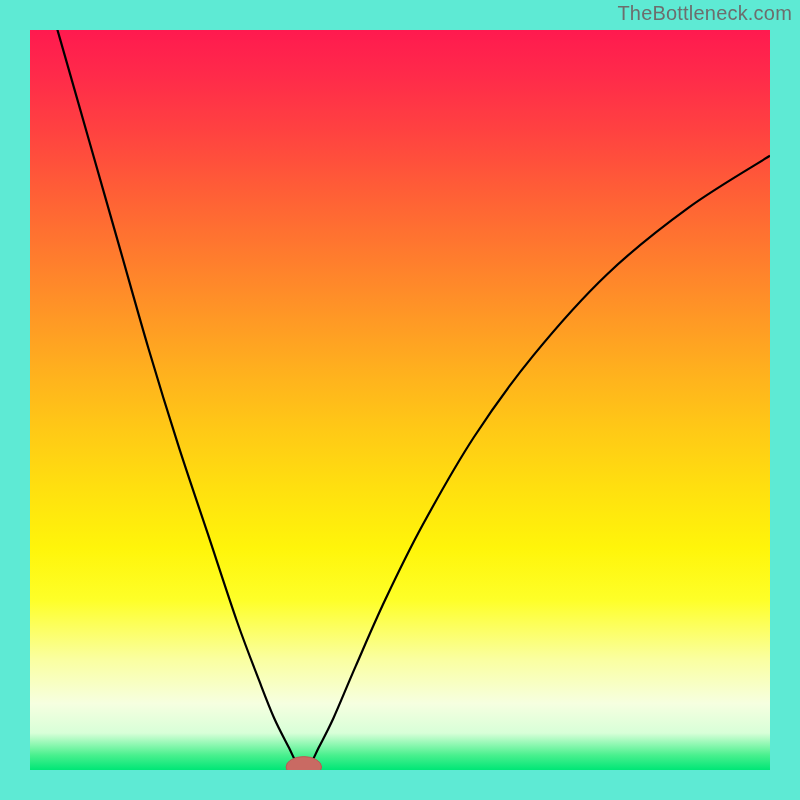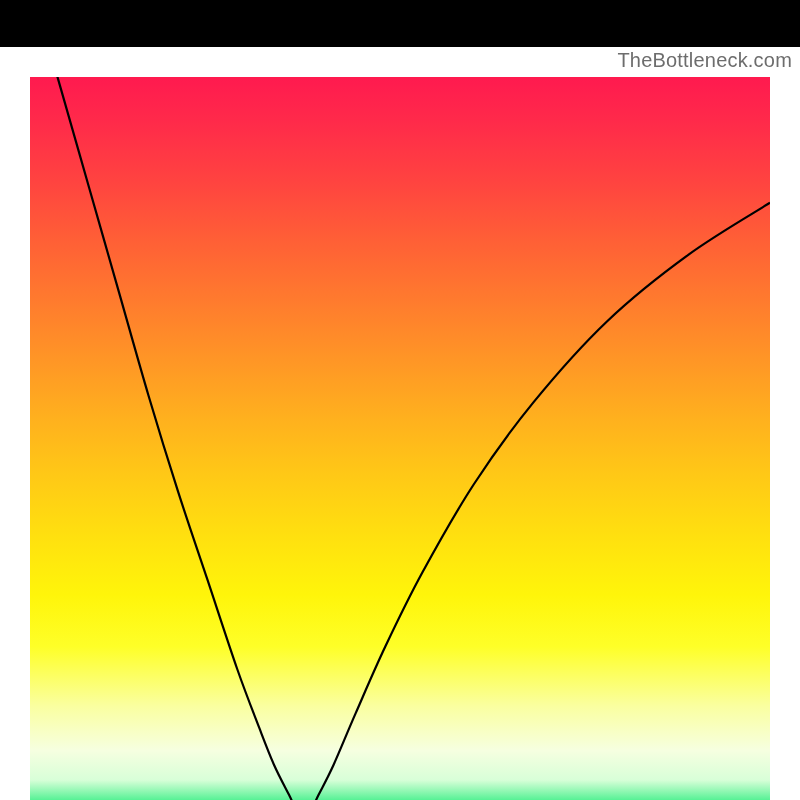--- a/index.html
+++ b/index.html
@@ -6,22 +6,21 @@
     margin: 0;
     padding: 0;
     width: 800px;
     height: 800px;
     background: #000;
     overflow: hidden;
   }
   .frame {
     position: absolute;
     inset: 0;
-    background: #ffffff;
-    margin-top: 47px;
+    background: #5eead4;
   }
   .plot {
     position: absolute;
     left: 30px;
     top: 30px;
     width: 740px;
     height: 740px;
     overflow: hidden;
   }
   .gradient {

